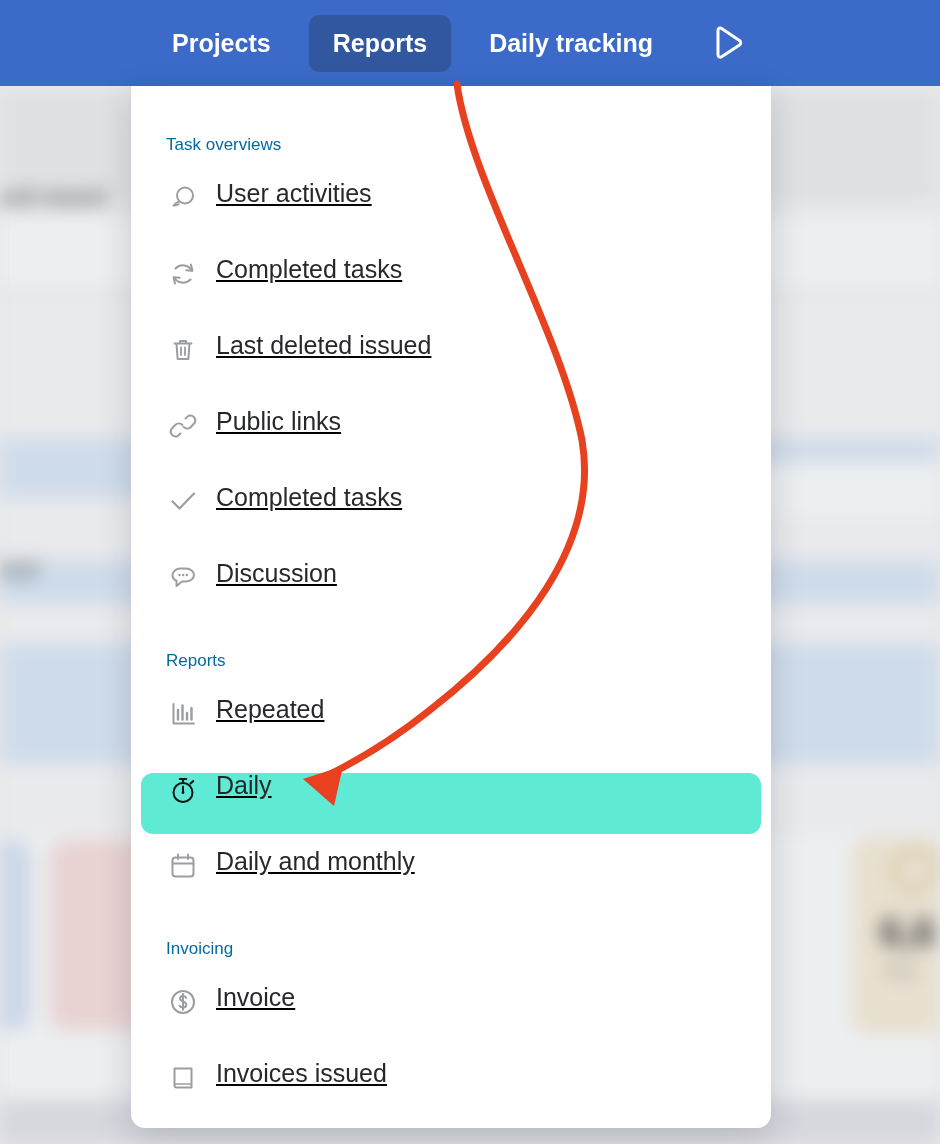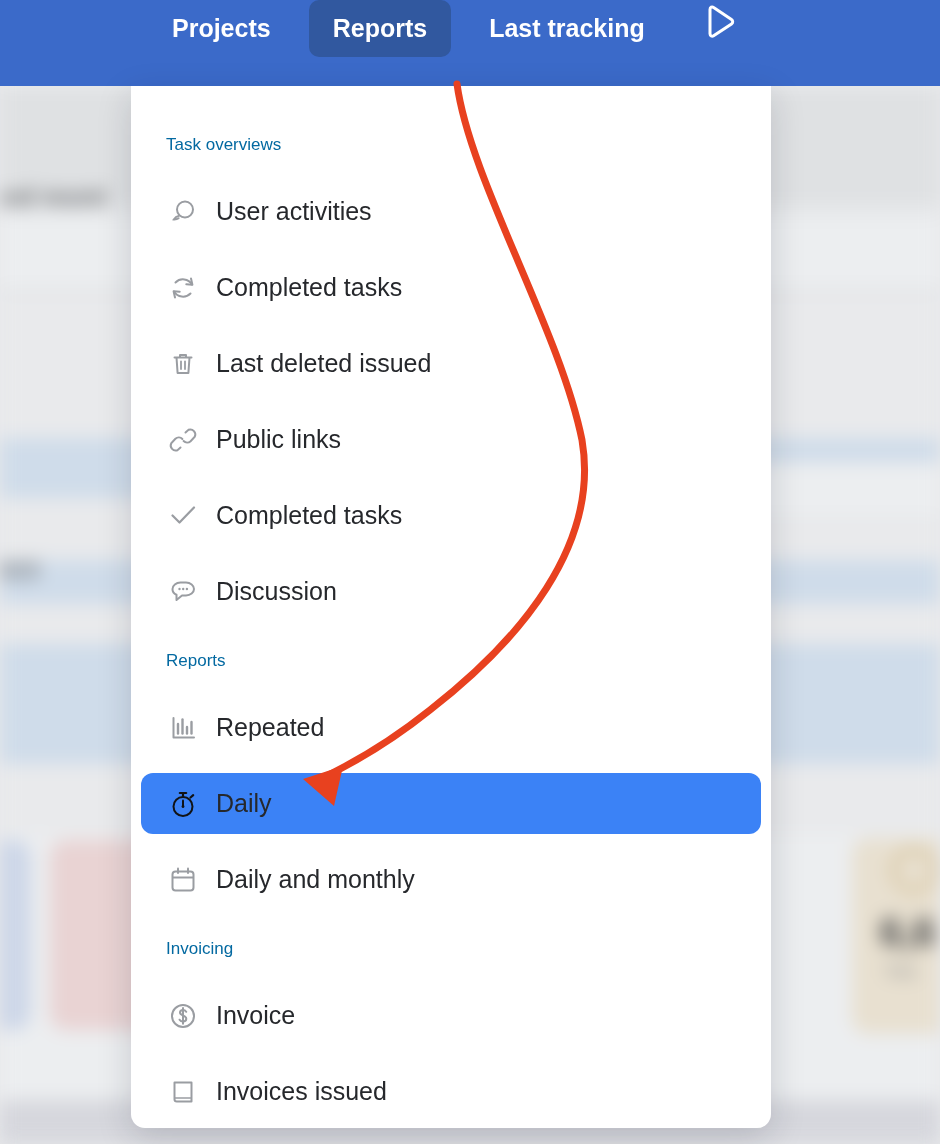--- a/index.html
+++ b/index.html
@@ -77,21 +77,21 @@
   .bg-bottom {
     position: absolute; left: -20px; top: 1100px;
     width: 990px; height: 60px; background: #d6d7dd;
   }
 
   
   #topbar {
     position: absolute; left: 0; top: 0;
     width: 940px; height: 86px;
     background: #3b6ac9;
-    display: flex; align-items: flex-start;
+    display: flex; align-items: center;
     z-index: 5;
   }
   .nav-spacer { width: 148px; flex: none; }
   .nav-item {
     color: #ffffff;
     font-size: 25px;
     font-weight: bold;
     padding: 16px 24px;
     border-radius: 10px;
     white-space: nowrap;
@@ -121,28 +121,29 @@
     overflow: hidden;
   }
   .group-label {
     font-size: 17px;
     color: #0369a1;
     padding: 0 0 0 35px;
     line-height: 1;
   }
   .menu-row {
     display: flex;
-    align-items: center;
+    align-items: flex-start;
     height: 61px;
     margin: 0 10px;
     padding-left: 25px;
     border-radius: 12px;
     cursor: pointer;
-  }
-  .menu-row.selected { background: #3b82f6; }
+    text-decoration: underline;
+  }
+  .menu-row.selected { background: #5eead4; }
   .menu-icon {
     width: 34px; height: 34px;
     flex: none;
     display: flex; align-items: center; justify-content: center;
     margin-right: 16px;
   }
   .menu-text {
     font-size: 25px;
     color: #26282c;
     line-height: 1;
@@ -185,21 +186,21 @@
   <div class="bg-smalltext">Tota</div>
   <div class="bg-bottom"></div>
 </div>
 
 <div id="topbar">
   <div class="nav-spacer"></div>
   <div class="nav-item">Projects</div>
   <div class="nav-gap"></div>
   <div class="nav-item active">Reports</div>
   <div class="nav-gap"></div>
-  <div class="nav-item">Last tracking</div>
+  <div class="nav-item">Daily tracking</div>
   <div class="play-btn">
     <svg width="34" height="36" viewBox="0 0 34 36" fill="none">
       <path d="M6 5.5 C6 3.2 8 2.3 9.6 3.5 L27.5 15.4 C29.1 16.5 29.1 18.8 27.5 19.9 L9.6 31.8 C8 32.9 6 32 6 29.8 Z" stroke="#ffffff" stroke-width="3" stroke-linejoin="round" fill="none"></path>
     </svg>
   </div>
 </div>
 
 <div id="dropdown">
 
   <div style="height:50px;"></div>

